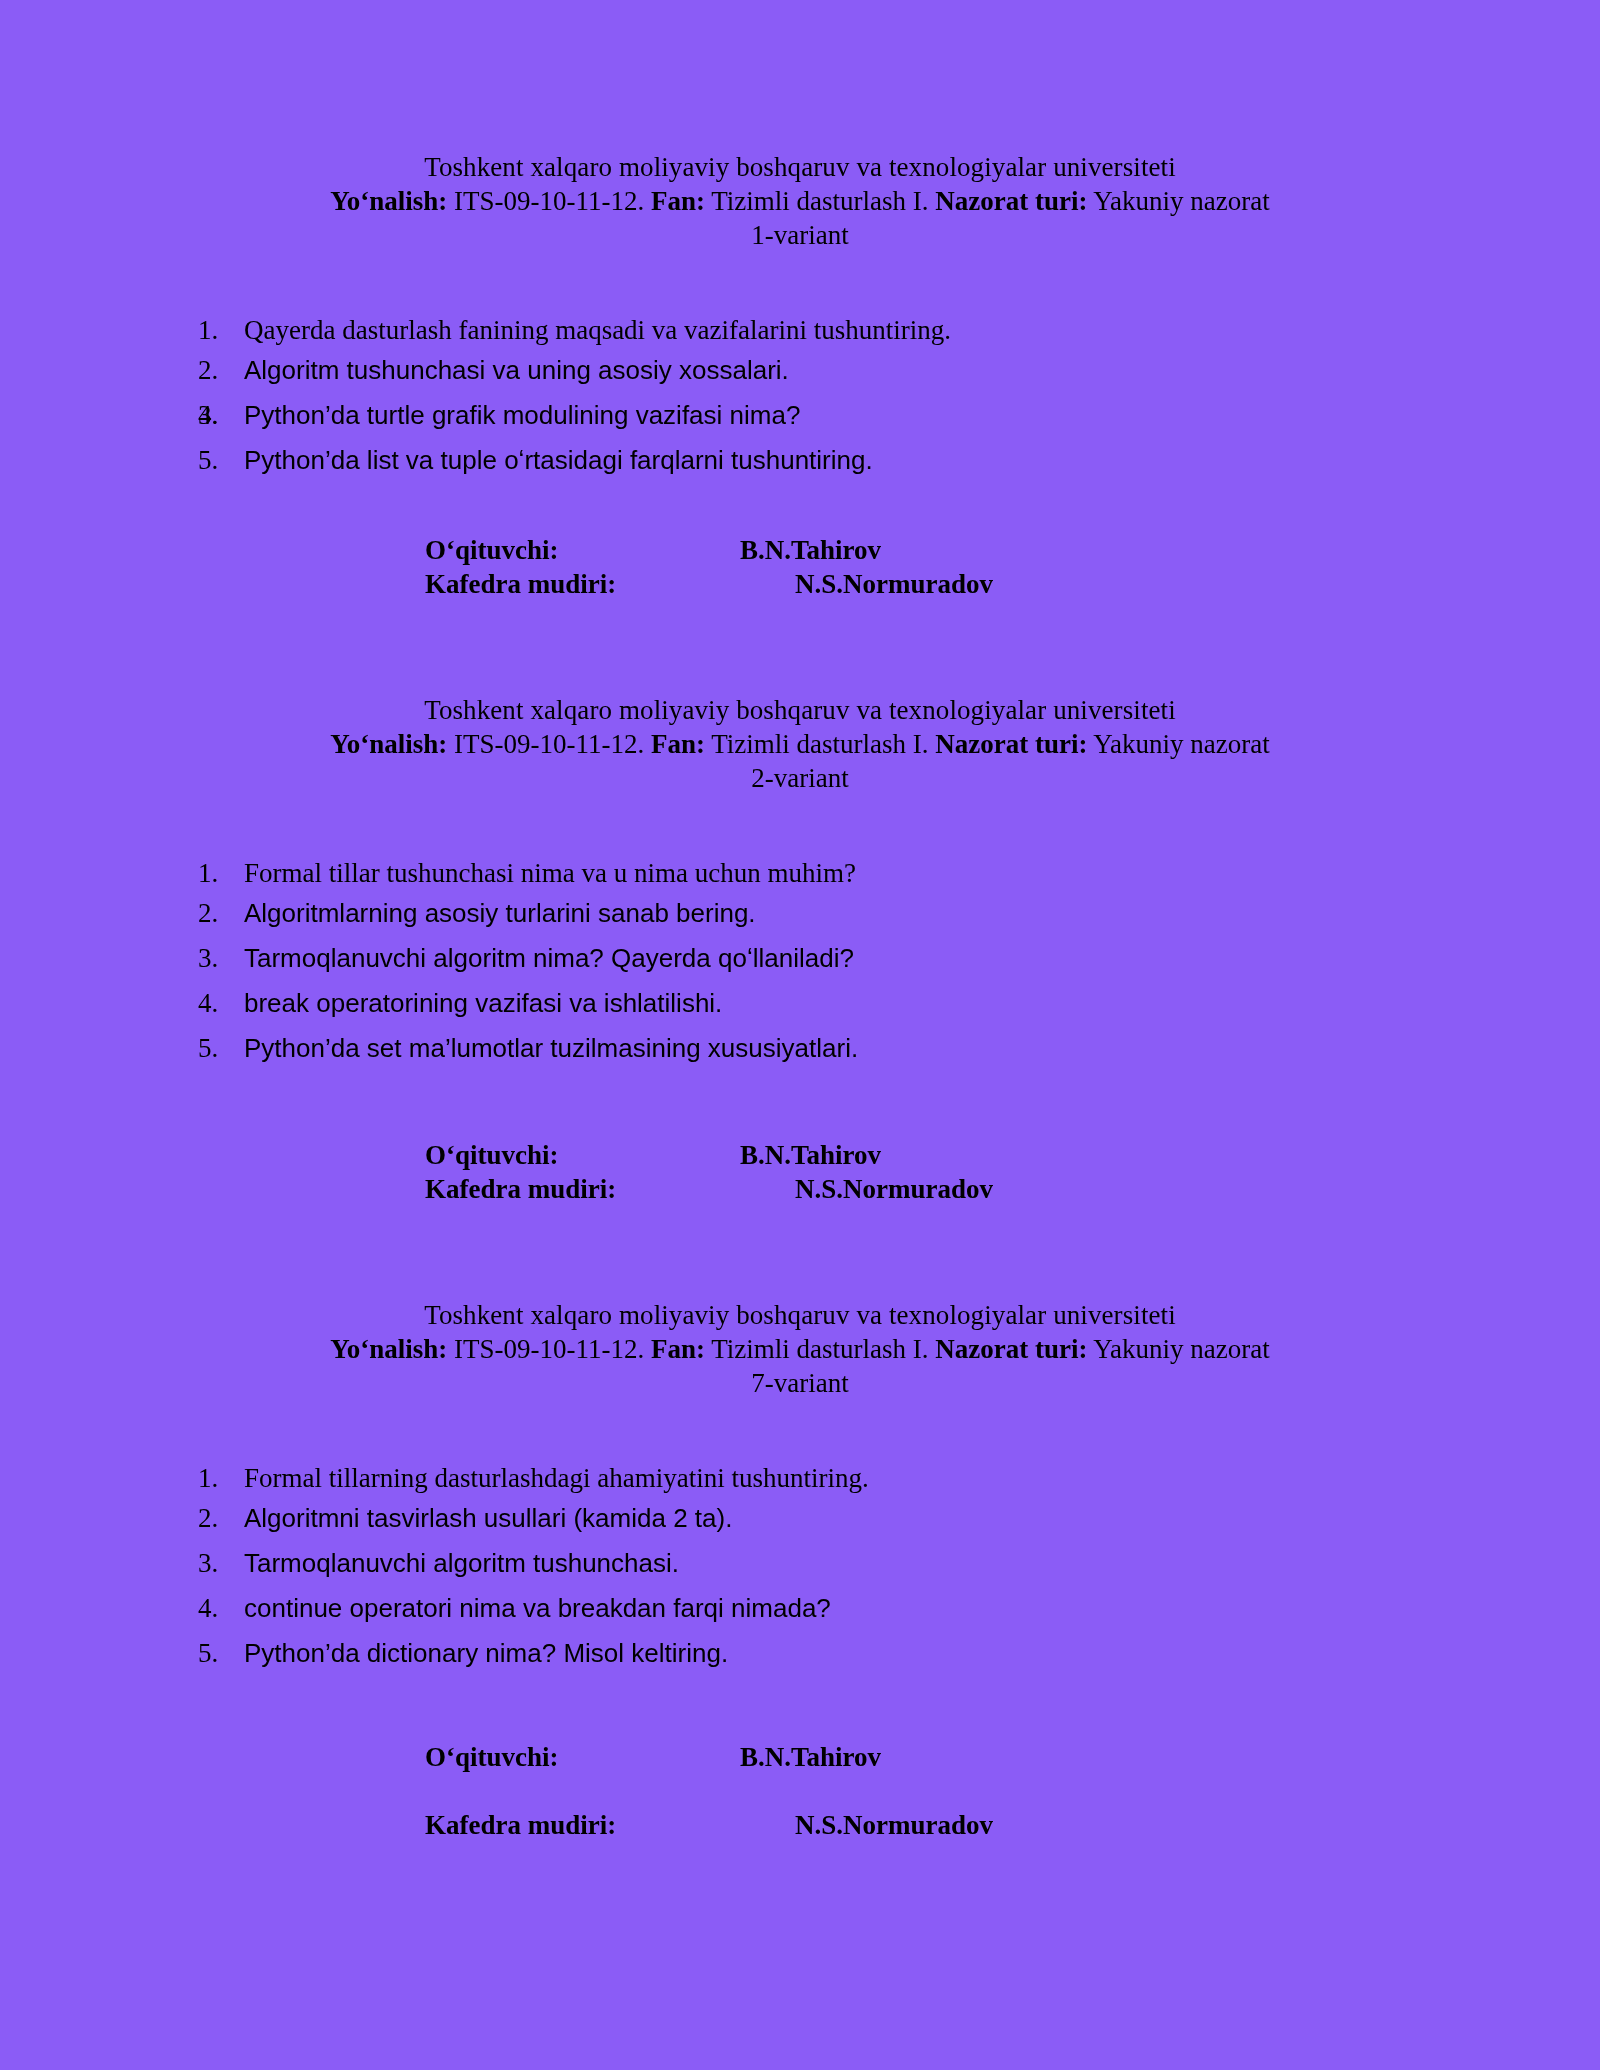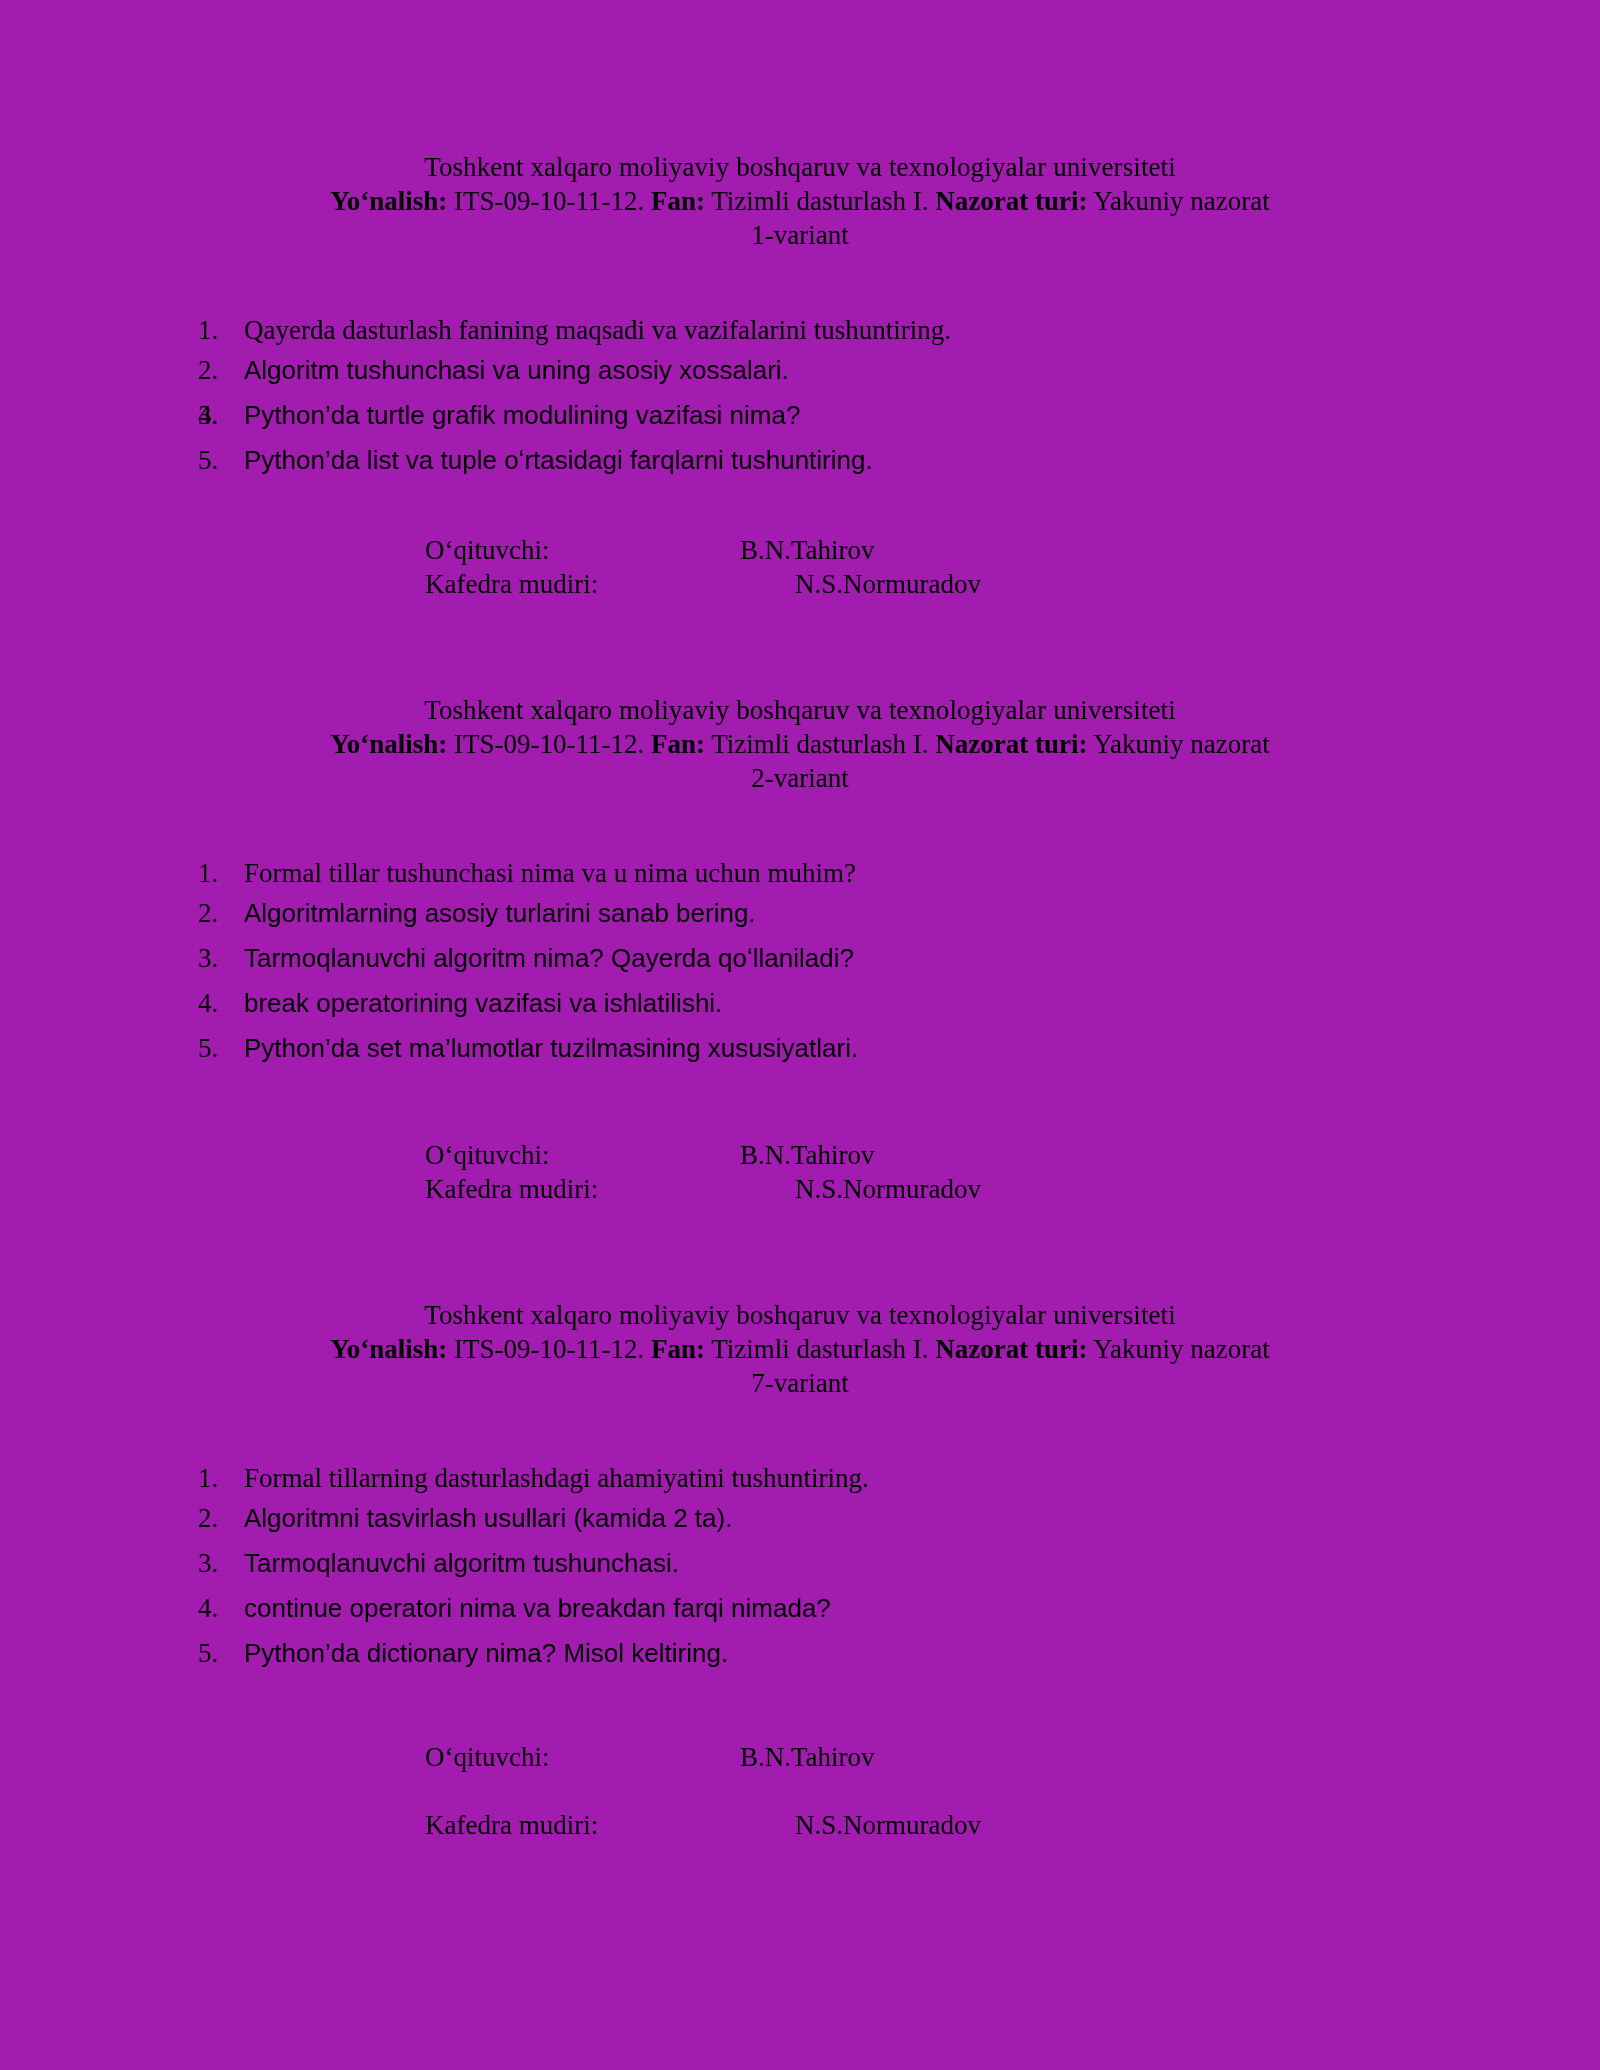--- a/index.html
+++ b/index.html
@@ -11,21 +11,21 @@
     width: 1600px;
     height: 2070px;
     font-family: "Liberation Serif", "DejaVu Serif", serif;
     color: #000000;
     -webkit-font-smoothing: antialiased;
   }
   .page {
     position: relative;
     width: 1600px;
     height: 2070px;
-    background: #a21caf;
+    background: #8b5cf6;
     box-sizing: border-box;
     padding: 0 192px 0 192px;
   }
 
   
   .variant-block {
     width: 100%;
   }
   .block-header {
     text-align: center;
@@ -78,21 +78,21 @@
     font-size: 26px;
   }
   ol.questions li.sans .qnum {
     font-family: "Liberation Serif", "DejaVu Serif", serif;
     font-size: 27px;
   }
 
   
   .signature {
     font-family: "Liberation Serif", "DejaVu Serif", serif;
-    font-weight: normal;
+    font-weight: bold;
     font-size: 27px;
     line-height: 34px;
   }
   .sig-row {
     display: block;
     white-space: nowrap;
   }
   .sig-role {
     display: inline-block;
     width: 315px;

